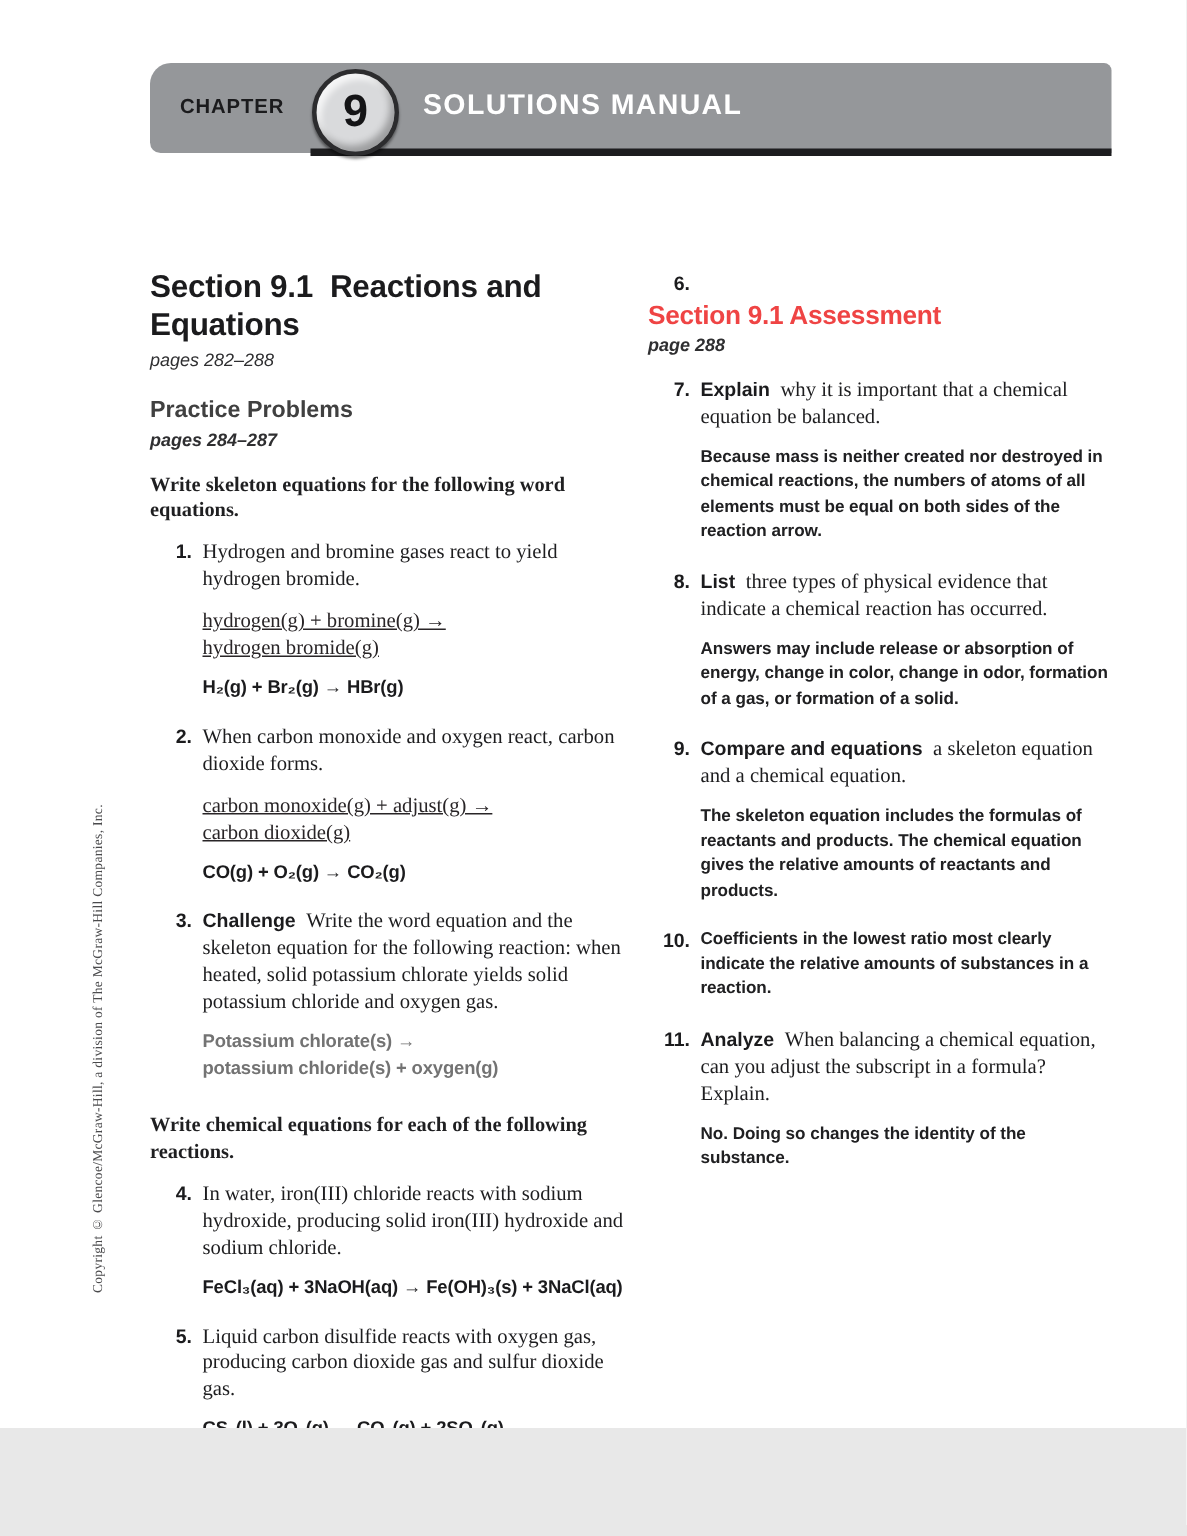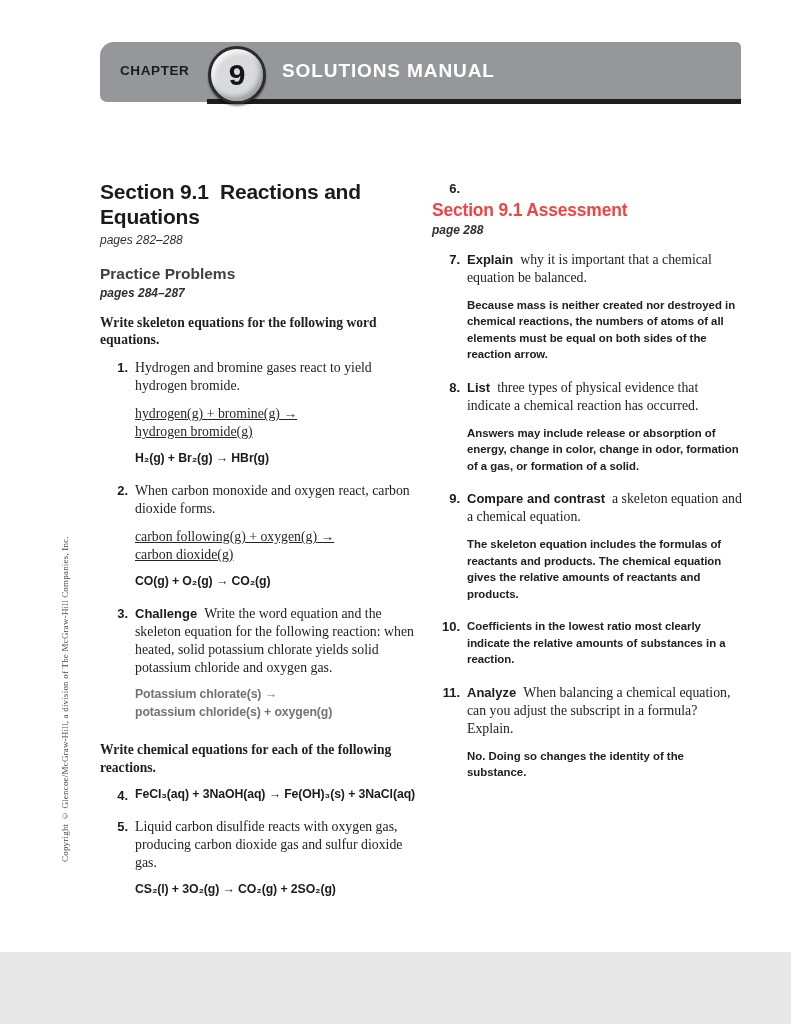--- a/index.html
+++ b/index.html
@@ -94,40 +94,41 @@
         <p class="eq-word">hydrogen(g) + bromine(g) →
 hydrogen bromide(g)</p>
         <p class="chem">H₂(g) + Br₂(g) → HBr(g)</p>
       </div>
     </div>
 
     <div class="item">
       <div class="num">2.</div>
       <div class="content">
         <p class="q"><span>When carbon monoxide and oxygen react, carbon dioxide forms.</span></p>
-        <p class="eq-word">carbon following(g) + oxygen(g) →
+        <p class="eq-word">carbon monoxide(g) + adjust(g) →
 carbon dioxide(g)</p>
         <p class="chem">CO(g) + O₂(g) → CO₂(g)</p>
       </div>
     </div>
 
     <div class="item">
       <div class="num">3.</div>
       <div class="content">
         <p class="q"><span class="lead">Challenge</span><span>Write the word equation and the skeleton equation for the following reaction: when heated, solid potassium chlorate yields solid potassium chloride and oxygen gas.</span></p>
         <p class="eq-word-bold">Potassium chlorate(s) →
 potassium chloride(s) + oxygen(g)</p>
       </div>
     </div>
 
     <p class="instruction">Write chemical equations for each of the following reactions.</p>
 
     <div class="item">
       <div class="num">4.</div>
       <div class="content">
+        <p class="q"><span>In water, iron(III) chloride reacts with sodium hydroxide, producing solid iron(III) hydroxide and sodium chloride.</span></p>
         <p class="chem">FeCl₃(aq) + 3NaOH(aq) → Fe(OH)₃(s) + 3NaCl(aq)</p>
       </div>
     </div>
 
     <div class="item">
       <div class="num">5.</div>
       <div class="content">
         <p class="q"><span>Liquid carbon disulfide reacts with oxygen gas, producing carbon dioxide gas and sulfur dioxide gas.</span></p>
         <p class="chem">CS₂(l) + 3O₂(g) → CO₂(g) + 2SO₂(g)</p>
       </div>
@@ -155,21 +156,21 @@
       <div class="num">8.</div>
       <div class="content">
         <p class="q"><span class="lead">List</span><span>three types of physical evidence that indicate a chemical reaction has occurred.</span></p>
         <p class="ans">Answers may include release or absorption of energy, change in color, change in odor, formation of a gas, or formation of a solid.</p>
       </div>
     </div>
 
     <div class="item">
       <div class="num">9.</div>
       <div class="content">
-        <p class="q"><span class="lead">Compare and contrast</span><span>a skeleton equation and a chemical equation.</span></p>
+        <p class="q"><span class="lead">Compare and equations</span><span>a skeleton equation and a chemical equation.</span></p>
         <p class="ans">The skeleton equation includes the formulas of reactants and products. The chemical equation gives the relative amounts of reactants and products.</p>
       </div>
     </div>
 
     <div class="item">
       <div class="num">10.</div>
       <div class="content">
         <p class="ans">Coefficients in the lowest ratio most clearly indicate the relative amounts of substances in a reaction.</p>
       </div>
     </div>

